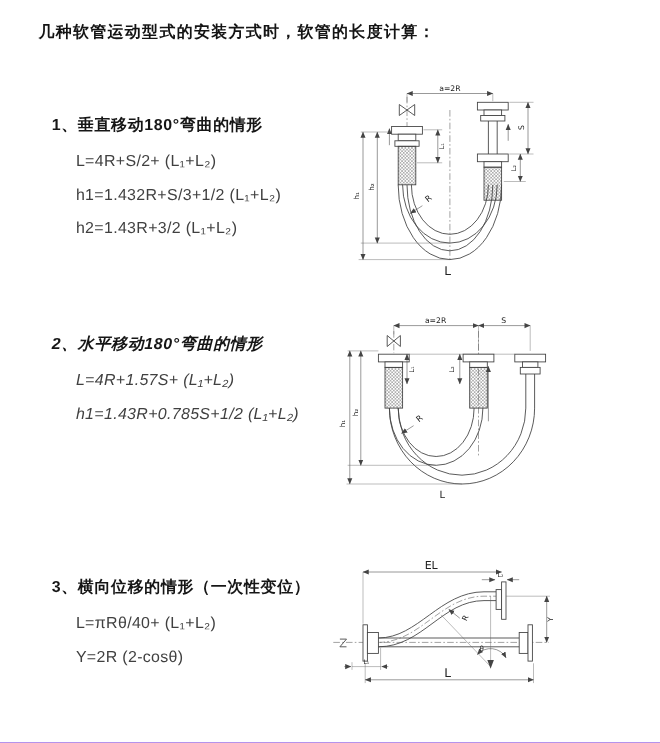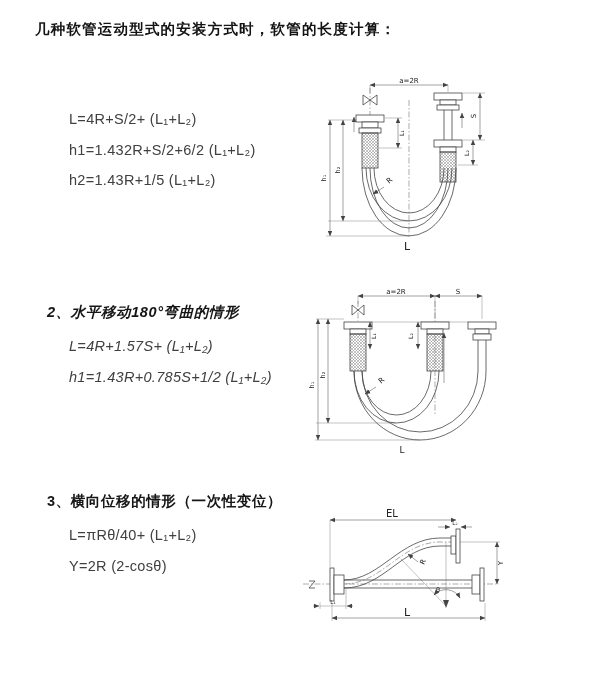--- a/index.html
+++ b/index.html
@@ -5,40 +5,41 @@
   html,body{margin:0;padding:0;background:#ffffff;}
   #page{position:relative;width:600px;height:675px;background:#fff;overflow:hidden;
         font-family:"Liberation Sans","DejaVu Sans",sans-serif;color:#111;
         border-right:1px solid #e9e9e9;border-bottom:6px solid #6d28d9;}
   #title{position:absolute;left:35px;top:20px;font-size:14.5px;font-weight:700;
          letter-spacing:1.2px;color:#141414;}
   .sec{position:absolute;left:47px;width:278px;}
   .sec .hd{font-size:14.5px;font-weight:600;margin:0 0 9px 0;letter-spacing:0.6px;color:#161616;}
   .sec .fm{font-size:14.5px;margin:0 0 0 22px;line-height:30.5px;letter-spacing:0.3px;
            color:#404040;white-space:nowrap;}
-  #sec1{top:104px;} #sec2{top:303px;font-style:italic;} #sec3{top:492px;}
+  #sec1{top:104px;} #sec2{top:303px;font-style:italic;} #sec3{top:524px;}
   svg.dg{position:absolute;overflow:visible;}
   svg.dg text{font-family:"DejaVu Sans","Liberation Sans",sans-serif;fill:#222;}
   .ln{stroke:#444;stroke-width:0.8;fill:none;}
   .fit{stroke:#444;stroke-width:0.8;fill:#ffffff;}
   .dim{stroke:#444;stroke-width:0.5;fill:none;}
   .thin{stroke:#666;stroke-width:0.4;fill:none;}
   .cl{stroke:#555;stroke-width:0.5;fill:none;stroke-dasharray:6 2 1.5 2;}
 </style>
 </head>
 <body>
 
 <div id="page">
 
   <div id="title">几种软管运动型式的安装方式时，软管的长度计算：</div>
 
   <div class="sec" id="sec1">
+    <div class="hd">1、垂直移动180°弯曲的情形</div>
     <div class="fm">L=4R+S/2+ (L₁+L₂)</div>
-    <div class="fm">h1=1.432R+S/2+6/2 (L₁+L₂)</div>
-    <div class="fm">h2=1.43R+1/5 (L₁+L₂)</div>
+    <div class="fm">h1=1.432R+S/3+1/2 (L₁+L₂)</div>
+    <div class="fm">h2=1.43R+3/2 (L₁+L₂)</div>
   </div>
 
   <div class="sec" id="sec2">
     <div class="hd">2、水平移动180°弯曲的情形</div>
     <div class="fm">L=4R+1.57S+ (L₁+L₂)</div>
     <div class="fm">h1=1.43R+0.785S+1/2 (L₁+L₂)</div>
   </div>
 
   <div class="sec" id="sec3">
     <div class="hd">3、横向位移的情形（一次性变位）</div>

